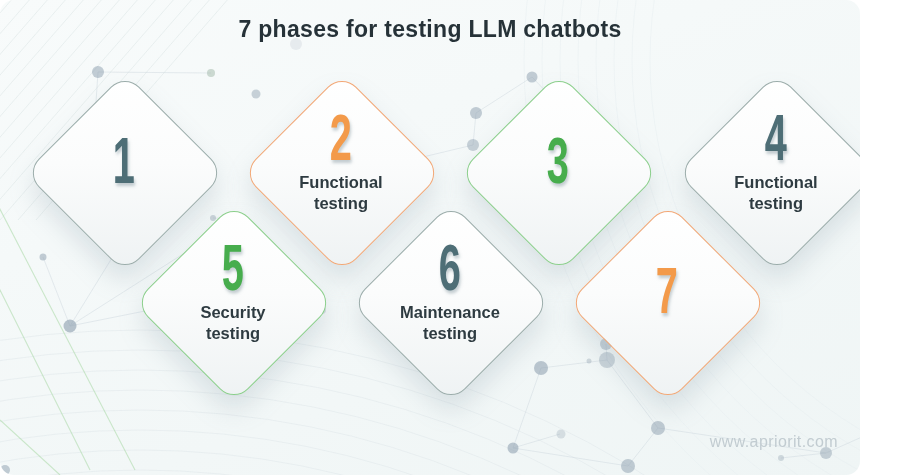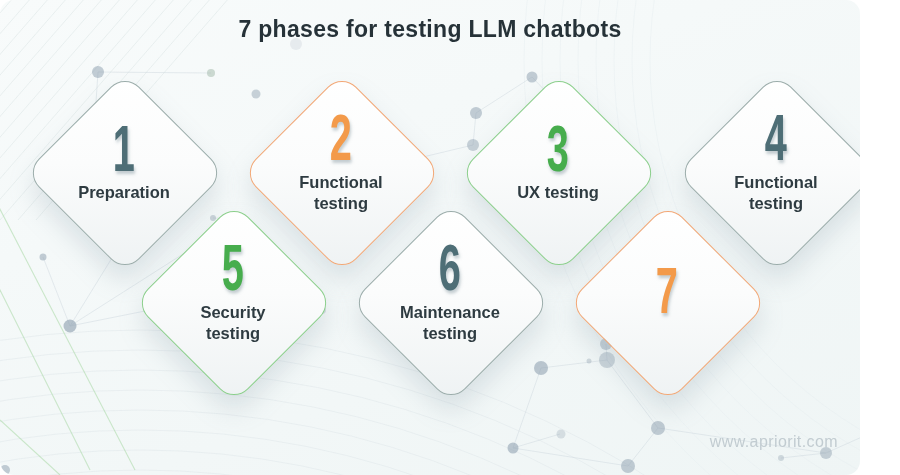--- a/index.html
+++ b/index.html
@@ -165,38 +165,36 @@
       <circle cx="211" cy="73" r="4" opacity="0.5" fill="#9fb8a8"></circle>
     </g>
   </svg>
 
   <div class="title">7 phases for testing LLM chatbots</div>
 
   <div class="diamond row1 pos-1 theme-teal">
     <div class="shape"></div>
     <div class="content">
       <div class="num">1</div>
-      <div class="label">Preparation</div>
     </div>
   </div>
 
   <div class="diamond row1 pos-2 theme-orange">
     <div class="shape"></div>
     <div class="content">
       <div class="num">2</div>
       <div class="label">Functional
 testing</div>
     </div>
   </div>
 
   <div class="diamond row1 pos-3 theme-green">
     <div class="shape"></div>
     <div class="content">
       <div class="num">3</div>
-      <div class="label">UX testing</div>
     </div>
   </div>
 
   <div class="diamond row1 pos-4 theme-teal">
     <div class="shape"></div>
     <div class="content">
       <div class="num">4</div>
       <div class="label">Functional
 testing</div>
     </div>

